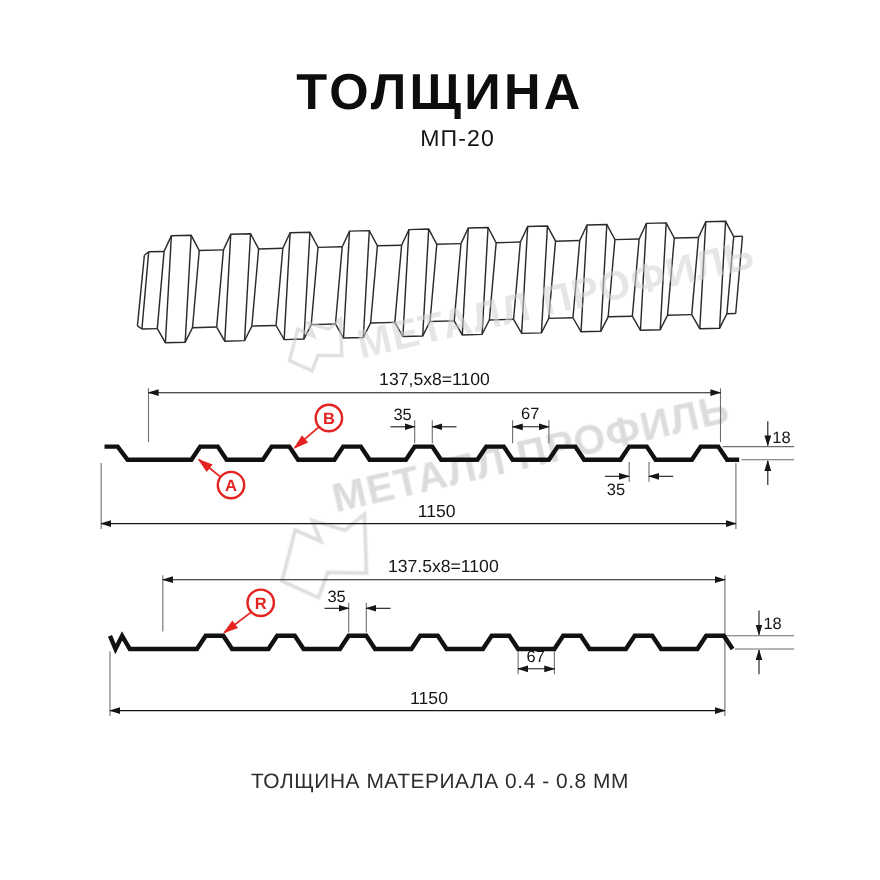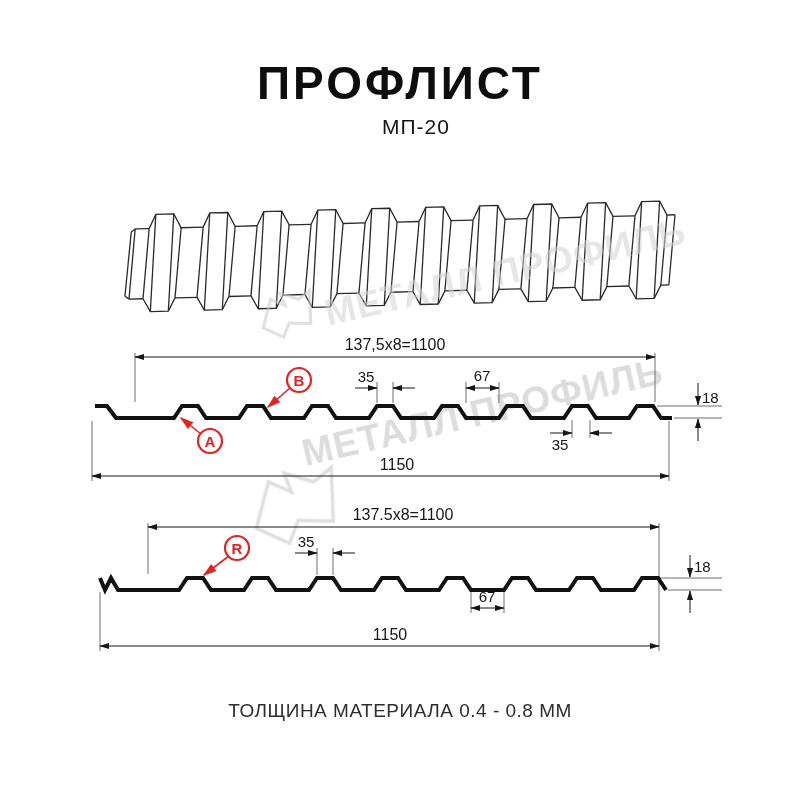--- a/index.html
+++ b/index.html
@@ -16,21 +16,21 @@
   .dimtxt{font-size:15px;fill:#161616;}
   .dimtxt-big{font-size:16px;fill:#161616;}
   .redlbl{font-size:15px;font-weight:700;fill:#e42320;}
   .wmtext{font-size:37px;font-weight:700;letter-spacing:1px;fill:#d3d3d3;}
 </style>
 </head>
 <body>
 
 <div id="page">
 
-  <div class="title">ПРОФЛИСТ</div>
+  <div class="title">ТОЛЩИНА</div>
   <div class="subtitle">МП-20</div>
 
   <svg width="800" height="800" viewBox="0 0 800 800">
     <defs>
       <marker id="mA" viewBox="0 0 10 8" refX="9.2" refY="4" markerWidth="10" markerHeight="8" orient="auto-start-reverse">
         <path d="M0,0.9 L10,4 L0,7.1 Z" fill="#161616"></path>
       </marker>
       <marker id="mR" viewBox="0 0 10 8" refX="8.8" refY="4" markerWidth="9" markerHeight="7" orient="auto">
         <path d="M0,0.9 L10,4 L0,7.1 Z" fill="#e42320"></path>
       </marker>

